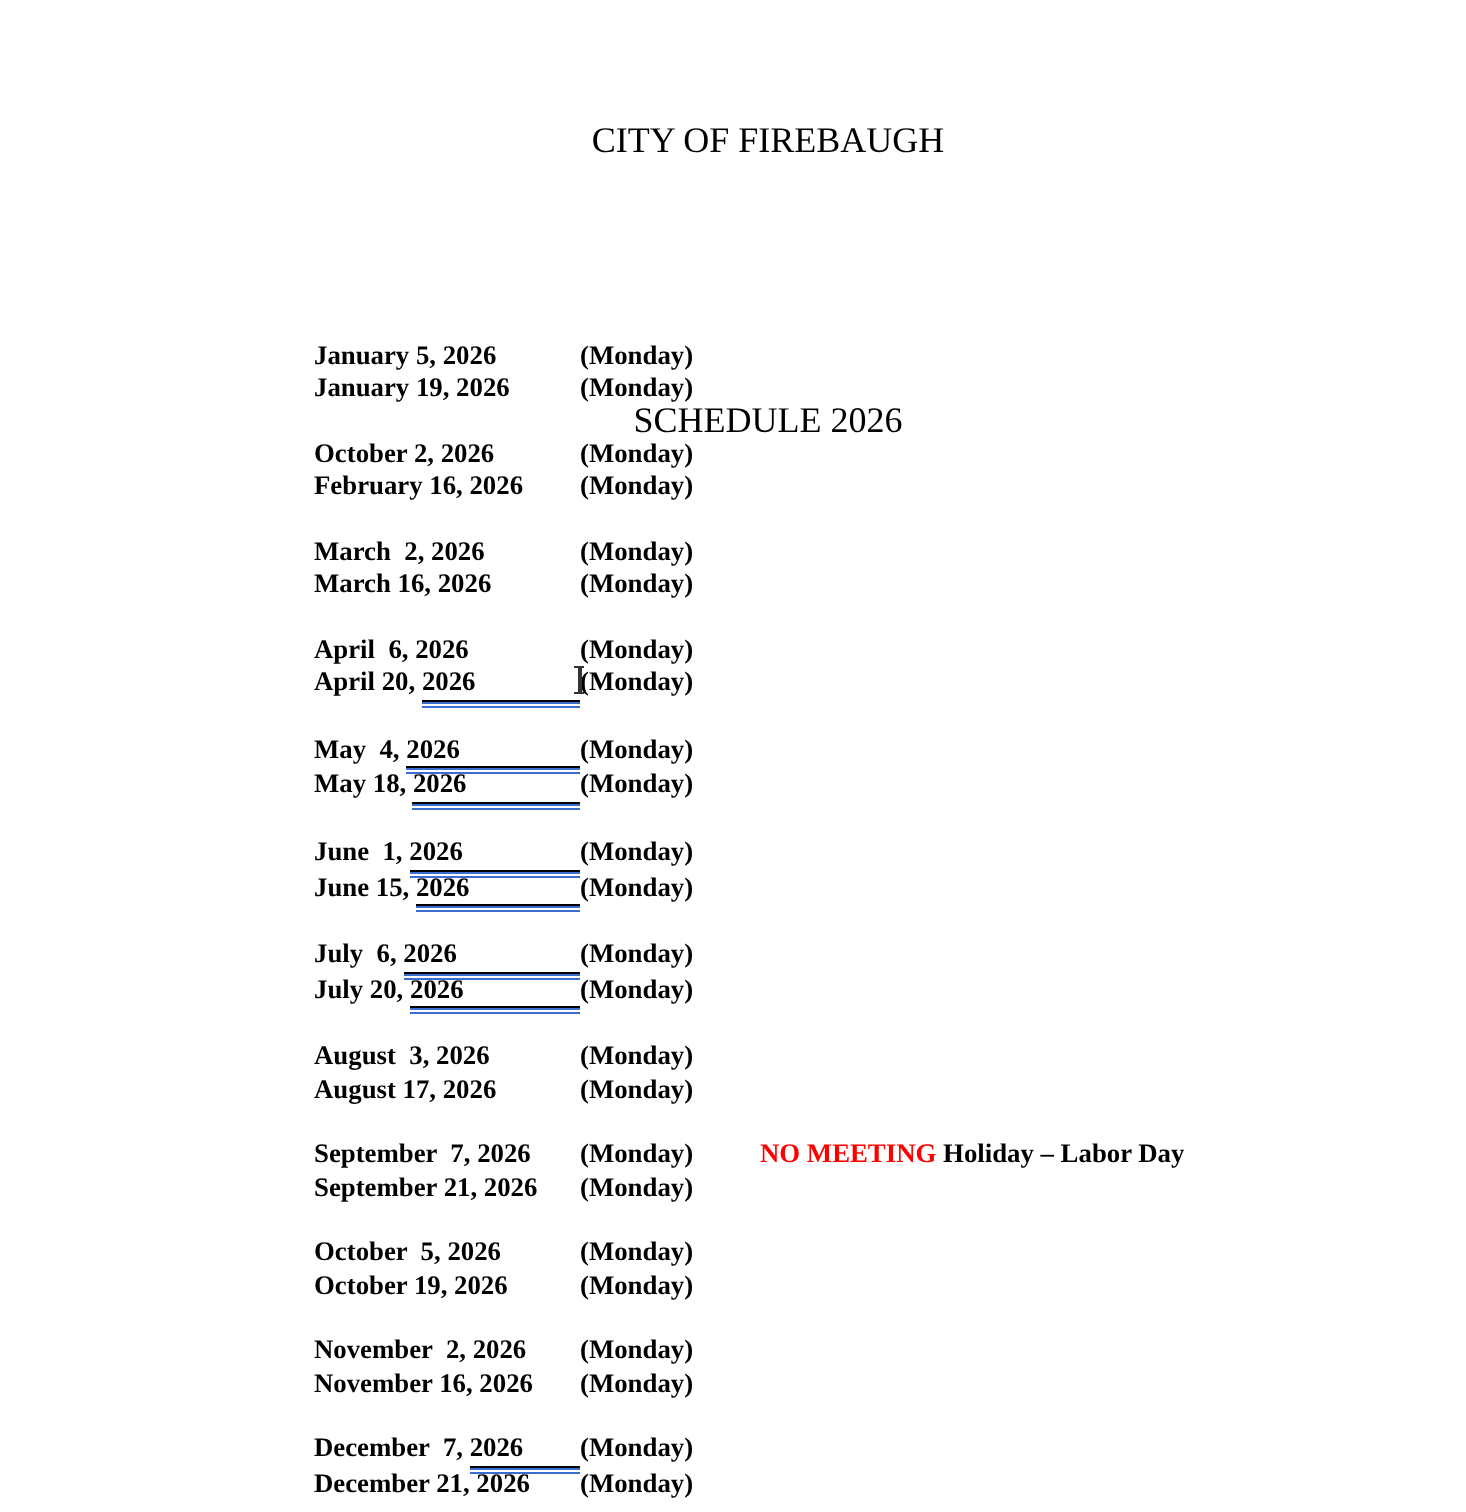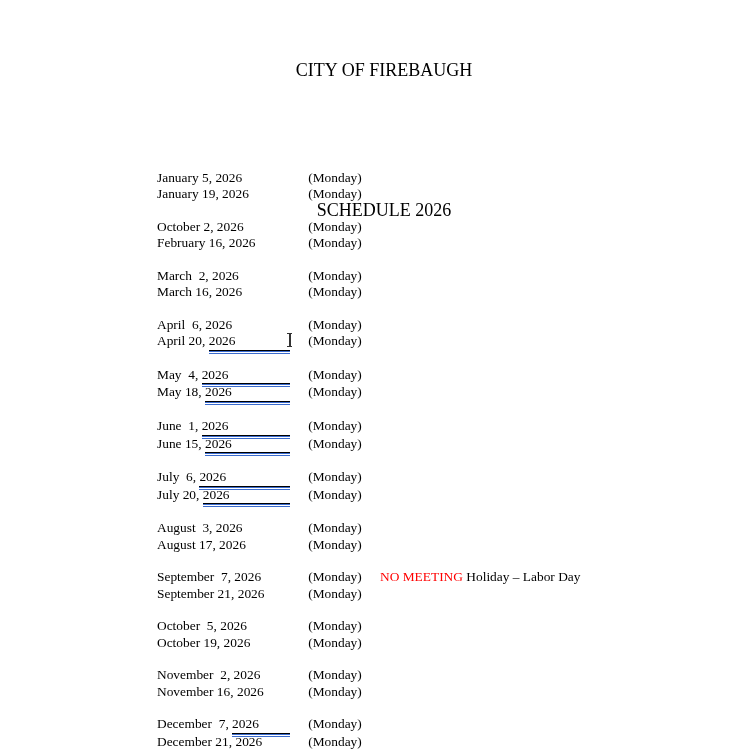--- a/index.html
+++ b/index.html
@@ -33,24 +33,24 @@
     border-top:1px solid var(--ublue);
     border-bottom:1px solid var(--ublue);
   }
 
   
   .schedule{
     position:absolute;left:157px;top:170px;
     font-size:13.4px;line-height:16.35px;
   }
   .schedule-group{margin-bottom:16.35px;}
-  .row{display:flex;white-space:pre;}
+  .row{display:flex;white-space:pre;font-weight:bold;}
   .c-date{width:133px;display:flex;}
   .c-date .fill{flex:1 1 auto;}
-  .c-day{width:90px;position:relative;text-align:center;}
+  .c-day{width:90px;position:relative;}
   .c-note{}
   .nm{color:var(--red);}
   .holiday{}
   .holiday.small{font-size:12.2px;}
 
   
   .caret{position:absolute;left:-4px;top:0;width:7px;height:14px;}
   .caret::before{
     content:"";position:absolute;left:3px;top:0;width:1.5px;height:14px;background:#333;
   }

